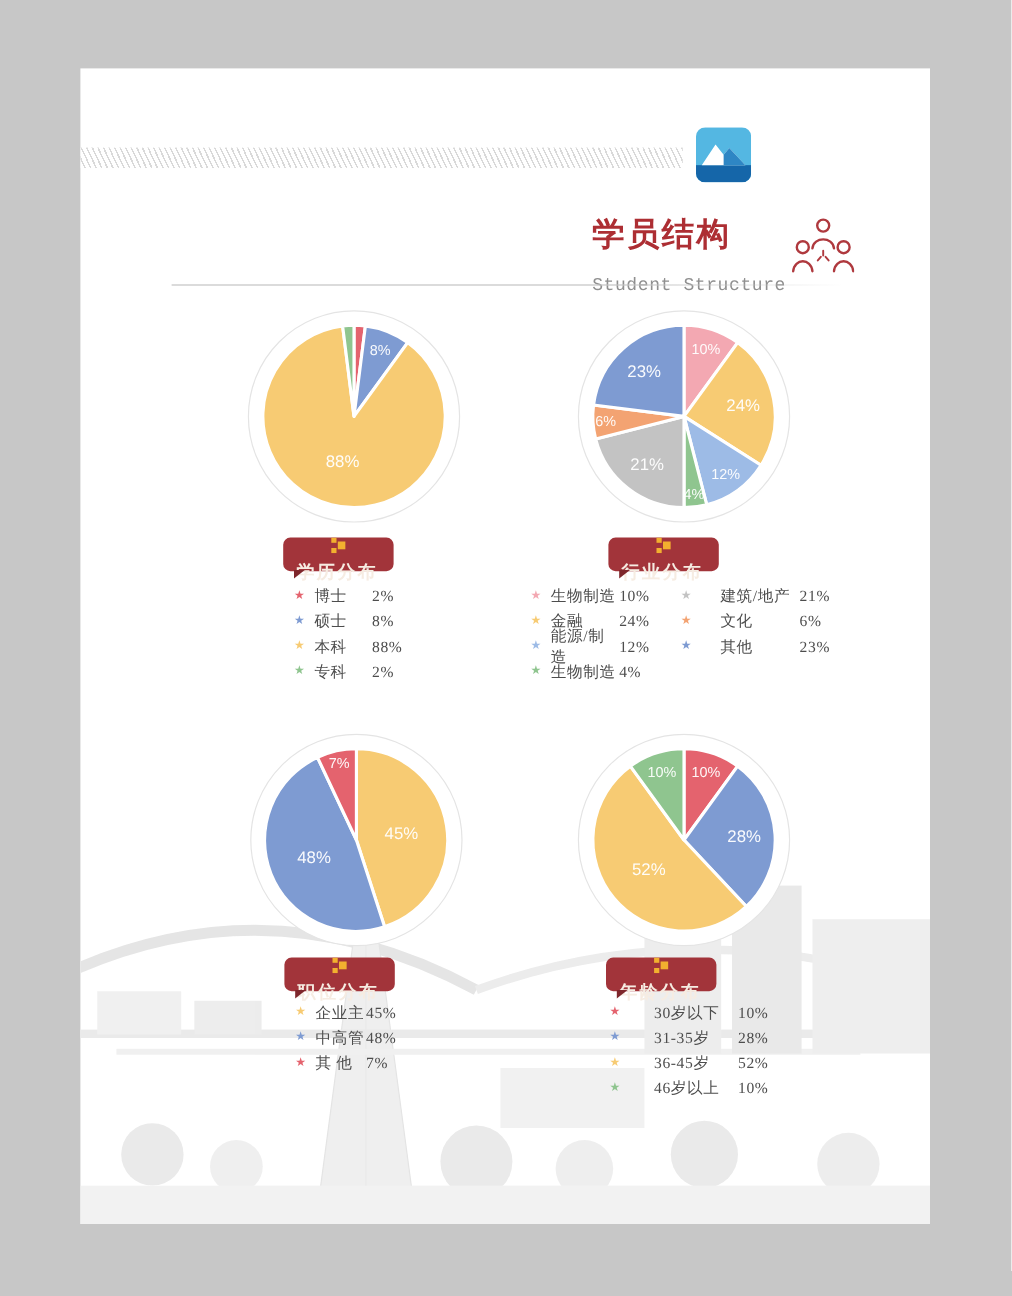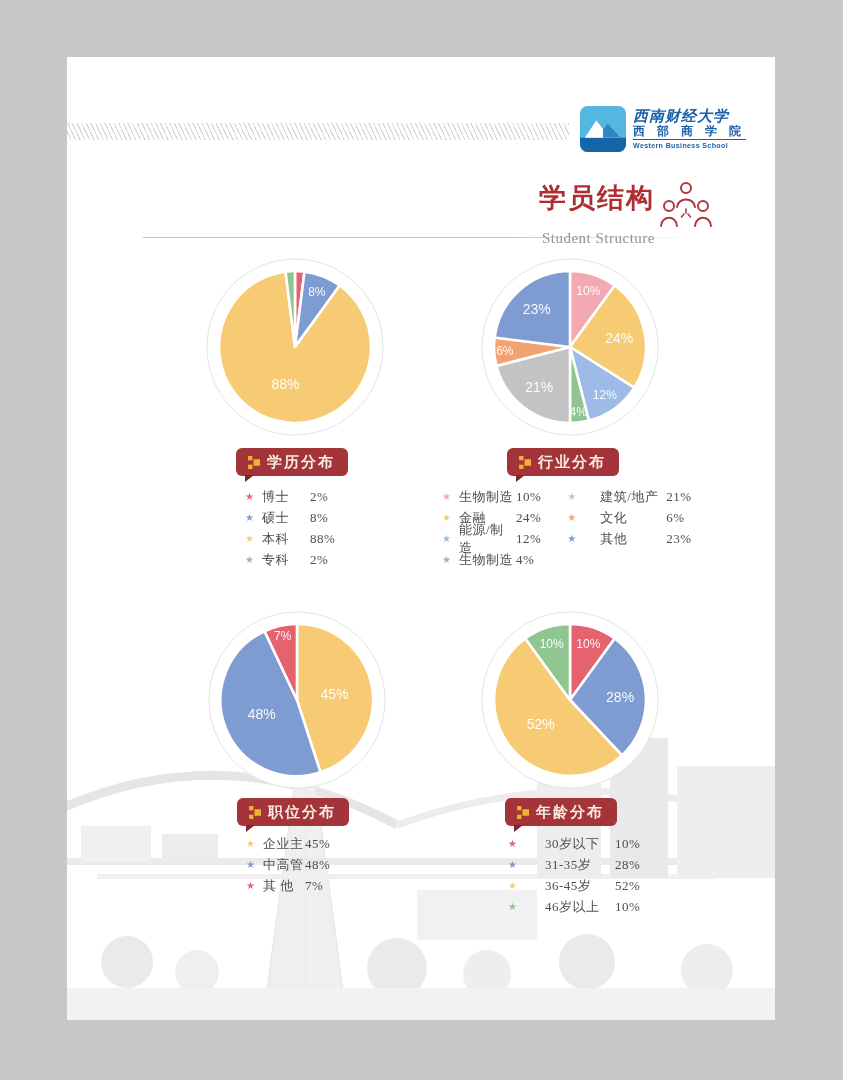--- a/index.html
+++ b/index.html
@@ -15,36 +15,36 @@
     background:repeating-linear-gradient(65deg,#ffffff 0 3px,#d9d9d9 3px 4.2px);}
 
   
   .logo{position:absolute;left:513px;top:49px;display:flex;align-items:center;gap:7px;z-index:1;}
   .logo-text{color:#1A5FA8;line-height:1.15;}
   .logo-cn{font-size:15px;font-weight:bold;font-style:italic;letter-spacing:1px;}
   .logo-sub{font-size:12px;font-weight:bold;letter-spacing:4.5px;}
   .logo-en{font-size:7px;font-weight:bold;letter-spacing:.4px;border-top:1.5px solid #1A5FA8;padding-top:1.5px;font-family:"Liberation Sans",sans-serif;}
 
   
-  .title-block{position:absolute;top:126px;right:120px;text-align:right;z-index:1;}
+  .title-block{position:absolute;top:126px;right:120px;z-index:1;font-family:Liberation Mono, monospace;}
   .title-cn{font-size:27px;font-weight:bold;color:#AD2E33;letter-spacing:2px;line-height:30px;}
   .title-en{font-size:15px;color:#8f8f8f;letter-spacing:.5px;margin-top:17px;}
   .people{position:absolute;top:124px;right:63px;z-index:1;}
   .divider{position:absolute;left:76px;top:180px;width:560px;height:1px;z-index:1;
     background:linear-gradient(to right,#c3c3c3 65%,rgba(195,195,195,0));}
 
   
   .plate{position:absolute;width:178px;height:178px;z-index:1;}
   .g0 .plate{left:139px;top:201px;} .g1 .plate{left:414px;top:201px;}
   .g2 .plate{left:141px;top:554px;} .g3 .plate{left:414px;top:554px;}
 
   
   .badge{position:absolute;height:28px;background:#A2343A;border-radius:6px;color:#F6ECE2;
     font-weight:bold;font-size:15px;letter-spacing:2px;display:flex;align-items:center;
-    padding:0 13px 0 11px;gap:7px;z-index:2;}
+    padding:0 13px 0 11px;gap:7px;z-index:2;flex-direction:column;}
   .badge::after{content:"";position:absolute;left:9px;bottom:-6px;width:0;height:0;
     border-top:7px solid #7E262B;border-right:9px solid transparent;}
   .badge-ic{width:13px;height:13px;fill:#F2B02F;flex:0 0 auto;}
   .g0 .badge{left:169px;top:391px;} .g1 .badge{left:440px;top:391px;}
   .g2 .badge{left:170px;top:741px;} .g3 .badge{left:438px;top:741px;}
 
   
   .legend{position:absolute;z-index:2;font-size:13px;color:#4d4d4d;display:flex;gap:26px;}
   .g0 .legend{left:178px;top:429px;} .g1 .legend{left:375px;top:429px;}
   .g2 .legend{left:179px;top:776px;} .g3 .legend{left:441px;top:776px;}
@@ -92,25 +92,20 @@
               <rect x="0" y="0" width="48" height="48" rx="8"></rect>
             </clipPath>
           </defs>
         <g clip-path="url(#lc)">
           <rect x="0" y="0" width="48" height="48" fill="#54B7E2"></rect>
           <rect x="0" y="33" width="48" height="15" fill="#1566A9"></rect>
           <polygon points="5,33 17,15 24,24 29,18 43,33" fill="#ffffff"></polygon>
           <polygon points="24,24 29,18 43,33 24,33" fill="#2E86C4"></polygon>
         </g>
       </svg>
-      <div class="logo-text">
-        <div class="logo-cn">西南财经大学</div>
-        <div class="logo-sub">西 部 商 学 院</div>
-        <div class="logo-en">Western Business School</div>
-      </div>
     </div>
 
     <div class="title-block">
       <div class="title-cn">学员结构</div>
       <div class="title-en">Student Structure</div>
     </div>
     <svg class="people" width="52" height="48" viewBox="0 0 52 48">
       <g fill="none" stroke="#AF393E" stroke-width="2" stroke-linecap="round">
         <circle cx="26" cy="7" r="5"></circle>
         <path d="M17 26 C18 16 34 16 35 26"></path>

